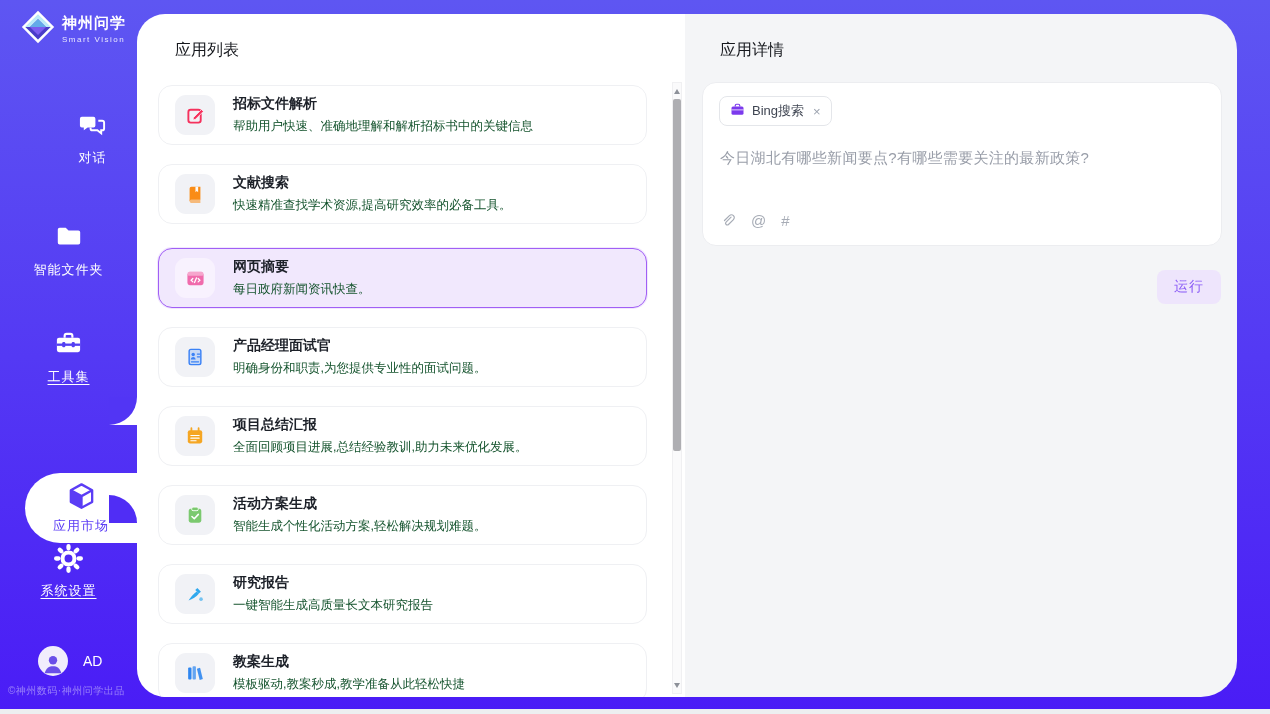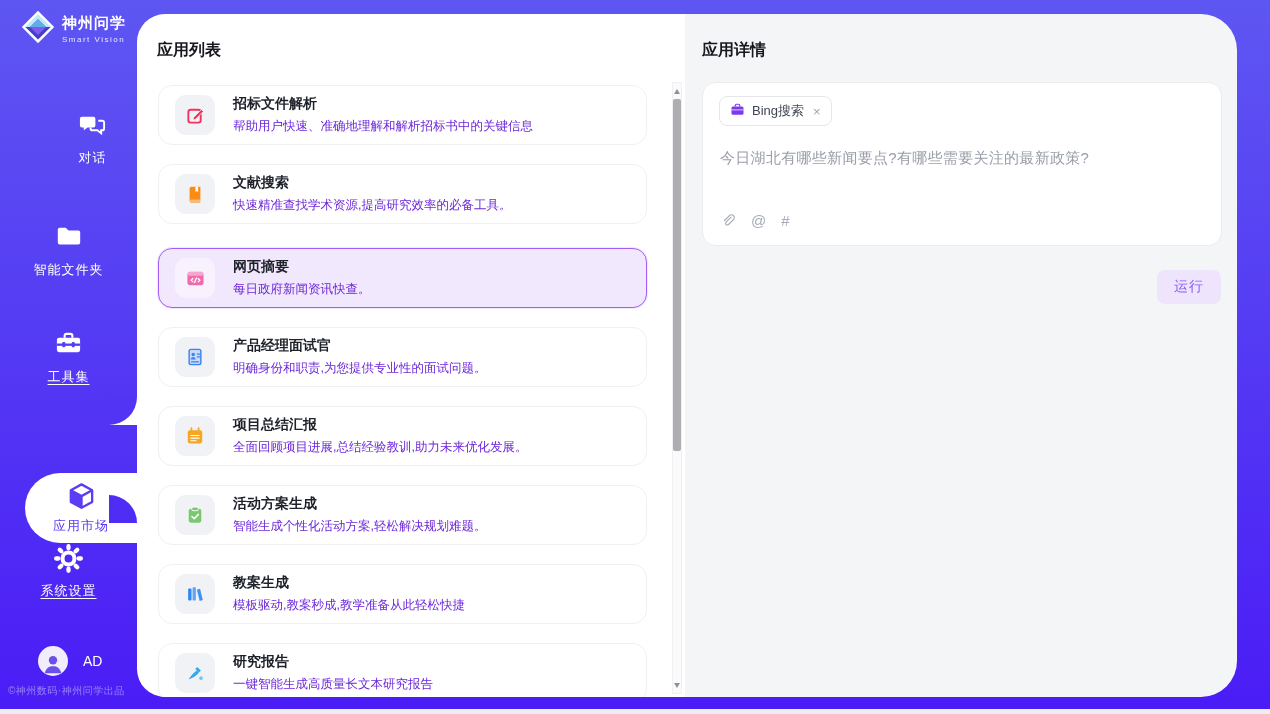--- a/index.html
+++ b/index.html
@@ -34,34 +34,34 @@
   .user-name { color:#fff; font-size:14px; }
   .copyright { position:absolute; left:8px; top:684px; width:130px; color:rgba(255,255,255,.42);
                font-size:10px; letter-spacing:.5px; white-space:nowrap; }
 
   
   .content { position:absolute; left:137px; top:14px; width:1100px; height:683px;
              border-radius:28px 36px 36px 28px; overflow:hidden; display:flex; z-index:3; }
 
   
   .list-panel { position:relative; width:548px; height:100%; background:#fff; flex:none; }
-  .panel-title { font-size:16px; font-weight:bold; color:#16181D; }
+  .panel-title { font-size:16px; font-weight:normal; color:#16181D;margin-left:18px; }
   .list-panel .panel-title { position:absolute; left:20px; top:26px; }
   .app-list { position:absolute; left:21px; top:71px; width:489px; }
   .app-card { position:relative; height:60px; margin-bottom:19px; background:#fff;
               border:1px solid #EFF0F3; border-radius:14px; display:flex; align-items:center;
               padding:0 16px; gap:18px; cursor:pointer; }
   .app-card.selected { background:#F1E8FD; border:1px solid #A15FF5;
                        box-shadow:0 0 0 1px rgba(161,95,245,.15);margin-top:24px; }
   .app-icon-wrap { width:40px; height:40px; border-radius:11px; background:#F1F2F6; flex:none;
                    display:flex; align-items:center; justify-content:center; }
   .app-card.selected .app-icon-wrap { background:#F8F2FE; }
   .app-texts { display:flex; flex-direction:column; gap:5px; min-width:0; }
   .app-title { font-size:14px; font-weight:bold; color:#1D2129; }
-  .app-desc { font-size:12.5px; color:#6d28d9; white-space:nowrap; }
+  .app-desc { font-size:12.5px; color:#14532d; white-space:nowrap; }
   
   .vscroll { position:absolute; right:3px; top:68px; width:10px; height:612px;
              background:#FAFAFB; border:1px solid #F0F0F2; }
   .scroll-arrow { position:absolute; left:0; width:8px; height:12px; display:flex;
                   align-items:center; justify-content:center; cursor:pointer; }
   .scroll-arrow.up { top:2px; } .scroll-arrow.down { bottom:2px; }
   .tri-up { width:0; height:0; border-left:3.5px solid transparent; border-right:3.5px solid transparent;
             border-bottom:5px solid #8D9199; }
   .tri-down { width:0; height:0; border-left:3.5px solid transparent; border-right:3.5px solid transparent;
               border-top:5px solid #8D9199; }
@@ -261,43 +261,43 @@
                 <rect x="6.4" y="1.2" width="7.2" height="4" rx="1.4" fill="currentColor" stroke="#fff" stroke-width="1"></rect>
                 <path d="M6.6 11.6l2.6 2.6 4.5-4.9" fill="none" stroke="#fff" stroke-width="1.7" stroke-linecap="round" stroke-linejoin="round"></path>
               </svg>
             </span>
     <span class="app-texts">
       <span class="app-title">活动方案生成</span>
       <span class="app-desc">智能生成个性化活动方案,轻松解决规划难题。</span>
     </span>
   </div>
           <div class="app-card">
+    <span class="app-icon-wrap" style="color: rgb(47, 168, 238);">
+              <svg viewBox="0 0 20 20" width="18" height="18">
+                <path d="M2.8 17.2c4.2-1.1 9-4.2 11.6-7.7l-2.5-2.4C8.3 9.6 4.8 14 2.8 17.2z" fill="currentColor"></path>
+                <path d="M12.6 3.4l4 4-2.3 2.1-4-4z" fill="currentColor"></path>
+                <circle cx="16.7" cy="15.7" r="2" fill="currentColor" opacity=".65"></circle>
+              </svg>
+            </span>
+    <span class="app-texts">
+      <span class="app-title">研究报告</span>
+      <span class="app-desc">一键智能生成高质量长文本研究报告</span>
+    </span>
+  </div>
+          <div class="app-card">
     <span class="app-icon-wrap" style="color: rgb(46, 134, 240);">
               <svg viewBox="0 0 20 20" width="18" height="18">
                 <rect x="2.4" y="4" width="3.7" height="13.2" rx="1" fill="currentColor"></rect>
                 <rect x="7.3" y="2.4" width="3.7" height="14.8" rx="1" fill="currentColor" opacity=".72"></rect>
                 <path d="M12.1 5.3l3.5-1 3.1 12.4-3.5 1z" fill="currentColor" opacity=".9"></path>
               </svg>
             </span>
     <span class="app-texts">
       <span class="app-title">教案生成</span>
       <span class="app-desc">模板驱动,教案秒成,教学准备从此轻松快捷</span>
-    </span>
-  </div>
-          <div class="app-card">
-    <span class="app-icon-wrap" style="color: rgb(47, 168, 238);">
-              <svg viewBox="0 0 20 20" width="18" height="18">
-                <path d="M2.8 17.2c4.2-1.1 9-4.2 11.6-7.7l-2.5-2.4C8.3 9.6 4.8 14 2.8 17.2z" fill="currentColor"></path>
-                <path d="M12.6 3.4l4 4-2.3 2.1-4-4z" fill="currentColor"></path>
-                <circle cx="16.7" cy="15.7" r="2" fill="currentColor" opacity=".65"></circle>
-              </svg>
-            </span>
-    <span class="app-texts">
-      <span class="app-title">研究报告</span>
-      <span class="app-desc">一键智能生成高质量长文本研究报告</span>
     </span>
   </div>
         </div>
       <div class="vscroll">
         <div class="scroll-arrow up">
             <div class="tri-up"></div>
           </div>
         <div class="scroll-thumb"></div>
         <div class="scroll-arrow down">
             <div class="tri-down"></div>

